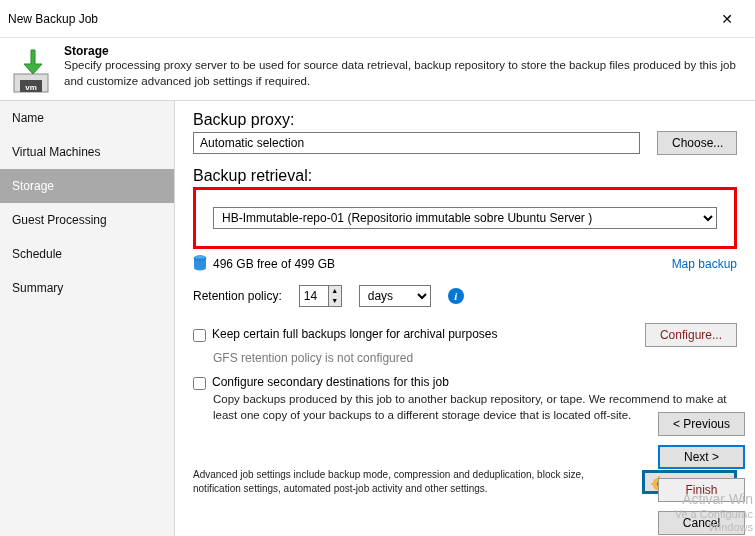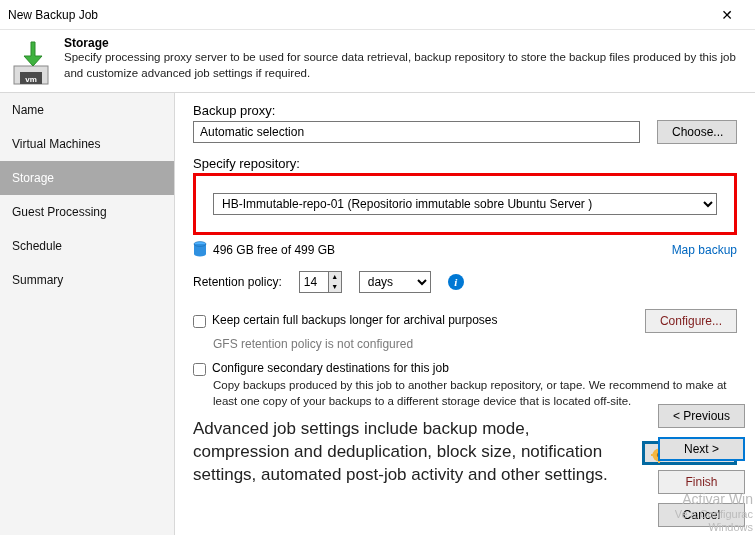--- a/index.html
+++ b/index.html
@@ -8,21 +8,21 @@
     font-family: "Segoe UI", Tahoma, sans-serif;
     font-size: 12px;
     color: #000;
     background: #fff;
     width: 755px;
     height: 536px;
     overflow: hidden;
     position: relative;
   }
   .titlebar {
-    height: 30px;
+    height: 38px;
     display: flex;
     align-items: center;
     padding: 0 8px;
     background: #fff;
     border-bottom: 1px solid #e5e5e5;
   }
   .titlebar .title { flex: 1; }
   .titlebar .close {
     width: 40px; text-align: center; font-size: 14px; cursor: pointer;
   }
@@ -53,21 +53,21 @@
   }
   .side-item.sel {
     background: #a9a9a9; color: #fff;
   }
   .content {
     flex: 1;
     padding: 10px 18px 8px 18px;
     position: relative;
   }
   .row { display: flex; align-items: center; gap: 17px; margin-bottom: 4px; }
-  .label { font-size: 13px; margin-bottom: 2px; display: block; }
+  .label { font-size: 16px; margin-bottom: 2px; display: block; }
   .txtinput {
     border: 1px solid #767676;
     height: 22px;
     padding: 0 6px;
     font-size: 12px;
     background: #fff;
   }
   .btn {
     border: 1px solid #999;
     background: #e1e1e1;
@@ -120,21 +120,21 @@
   .chk { display: flex; align-items: flex-start; gap: 6px; margin-bottom: 2px; }
   .chk input { margin: 2px 0 0 0; }
   .sub { color: #7a7a7a; margin-left: 20px; font-size: 12px; margin-bottom: 10px; }
   .desc { color: #222; font-size: 11.5px; margin-left: 20px; line-height: 1.35; margin-bottom: 10px; }
   .adv-row {
     position: absolute;
     bottom: 48px;
     left: 18px; right: 18px;
     display: flex; align-items: center; gap: 14px;
   }
-  .adv-text { flex: 1; color: #222; font-size: 17px; line-height: 1.35; }
+  .adv-text { flex: 1; color: #222; font-size: 10px; line-height: 1.35; }
   .adv-btn {
     border: 3px solid #0369a1;
     background: #e1e1e1;
     height: 24px;
     padding: 4px 10px 0 6px;
     display: flex; align-items: center; gap: 4px;
     font-size: 12px; cursor: pointer;
   }
   .gear-icon { width:16px; height:16px; }
   .footer {
@@ -195,21 +195,21 @@
   </div>
 
   <div class="content">
 
     <span class="label">Backup proxy:</span>
     <div class="row" style="margin-bottom:12px;">
       <input class="txtinput" style="flex: 1 1 0%;" value="Automatic selection">
       <button class="btn" style="width:80px;">Choose...</button>
     </div>
 
-    <span class="label">Specify repository:</span>
+    <span class="label">Backup retrieval:</span>
     <div class="highlight-box">
       <select class="repo-select">
         <option>HB-Immutable-repo-01 (Repositorio immutable sobre Ubuntu Server )</option>
       </select>
     </div>
 
     <div class="freerow">
       <svg class="db-icon" viewBox="0 0 14 18">
         <ellipse cx="7" cy="3" rx="6" ry="2.4" fill="#4fb2ff"></ellipse>
         <path d="M1 3 v10 a6 2.4 0 0 0 12 0 V3" fill="#2f90e0"></path>

